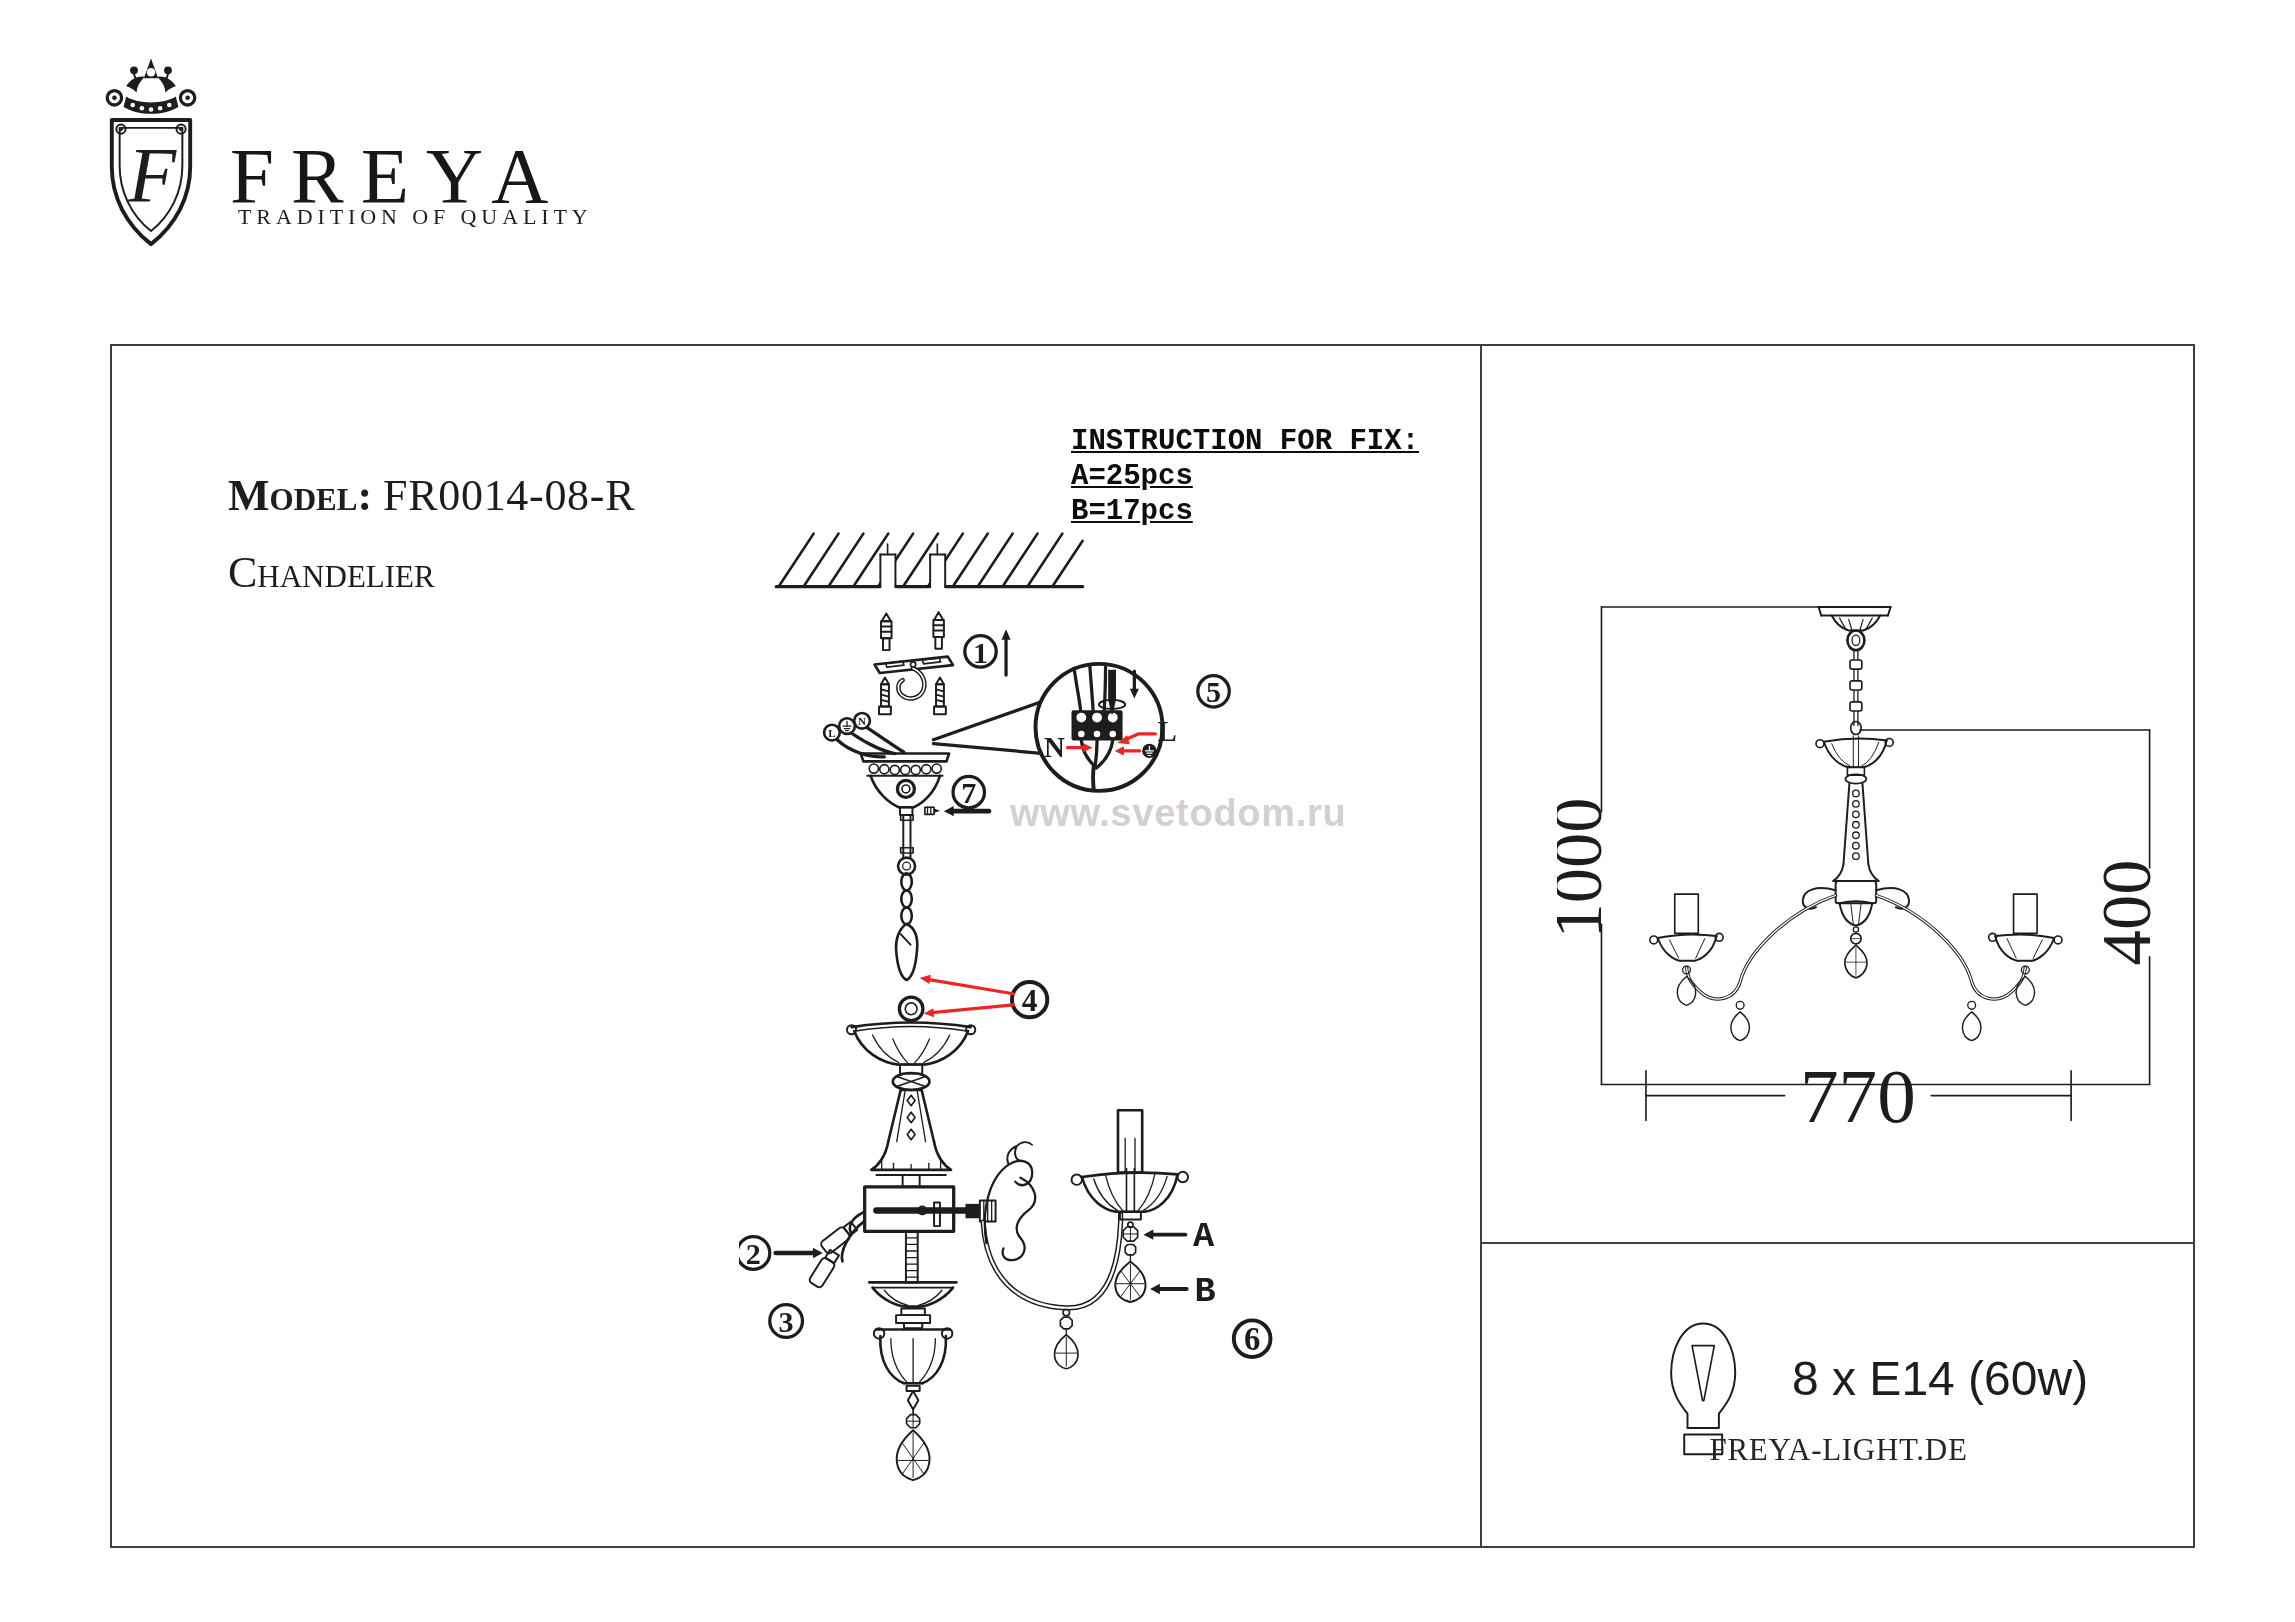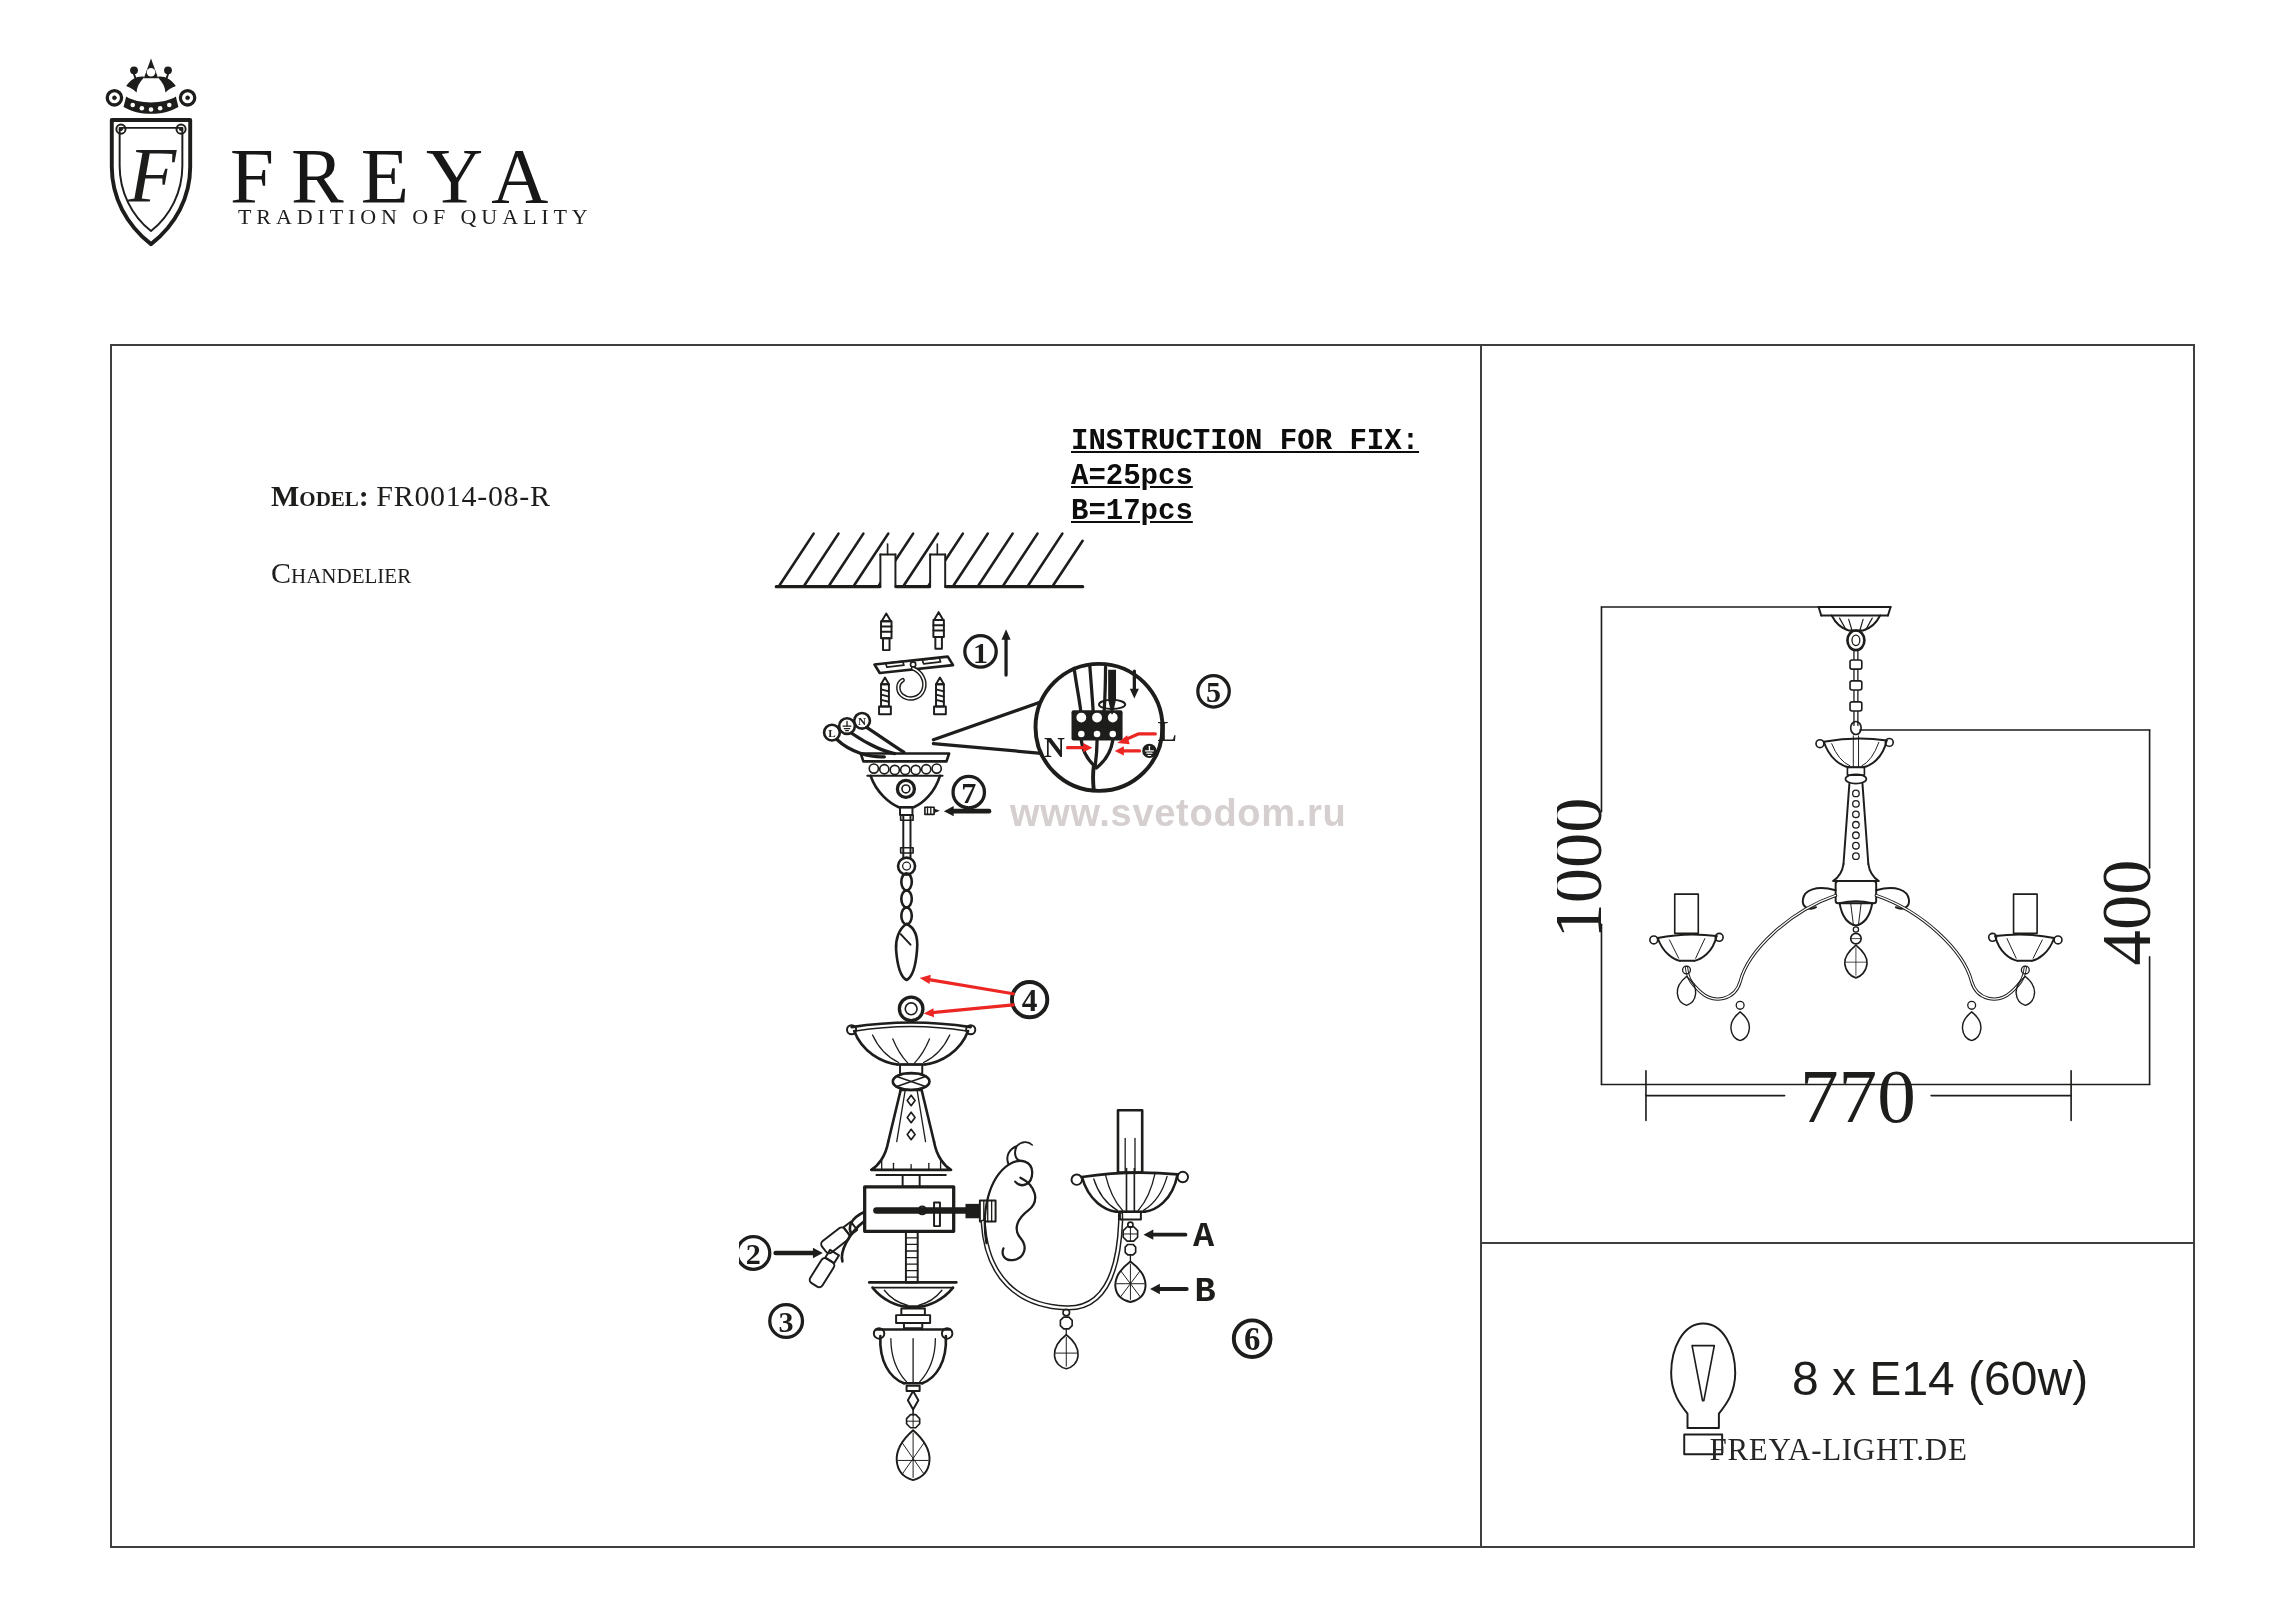--- a/index.html
+++ b/index.html
@@ -9,21 +9,21 @@
   
   .brand-name{left:230px;top:131px;font-size:79px;font-weight:400;letter-spacing:17px;color:#171717;}
   .brand-tagline{left:238px;top:204px;font-size:22px;font-weight:500;letter-spacing:4.9px;color:#1d1d1b;}
   .page-title{left:785px;top:154px;width:733px;text-align:center;font-size:80px;font-weight:500;
               font-variant:small-caps;letter-spacing:6.5px;color:#121212;}
   
   .main-box{left:110px;top:344px;width:2085px;height:1204px;border:2px solid #3f3f3f;box-sizing:border-box;}
   .v-divider{left:1480px;top:344px;width:2px;height:1204px;background:#3f3f3f;}
   .h-divider{left:1482px;top:1242px;width:713px;height:2px;background:#3f3f3f;}
   
-  .model-block{left:228px;top:457px;line-height:77px;font-size:30px;margin-left:43px;}
+  .model-block{left:228px;top:457px;line-height:77px;font-size:44px;}
   .model-label{font-variant:small-caps;font-weight:700;}
   .model-number{font-weight:400;letter-spacing:0.7px;}
   .model-type{font-variant:small-caps;font-weight:400;}
   .fix-note{left:1071px;top:424px;font-family:"Liberation Mono", monospace;font-weight:700;
             font-size:29px;line-height:35px;color:#0d0d0d;text-decoration:underline;}
   .watermark{left:982px;top:792px;font-family:"Liberation Sans", sans-serif;font-weight:700;
              font-size:38px;letter-spacing:0.7px;z-index:1;margin-left:28px;}
   .diagram-svg{z-index:2;}
   
   .spec-text{left:1760px;top:1351px;font-family:"Liberation Sans", sans-serif;font-size:48px;color:#1d1d1b;margin-left:32px;}

